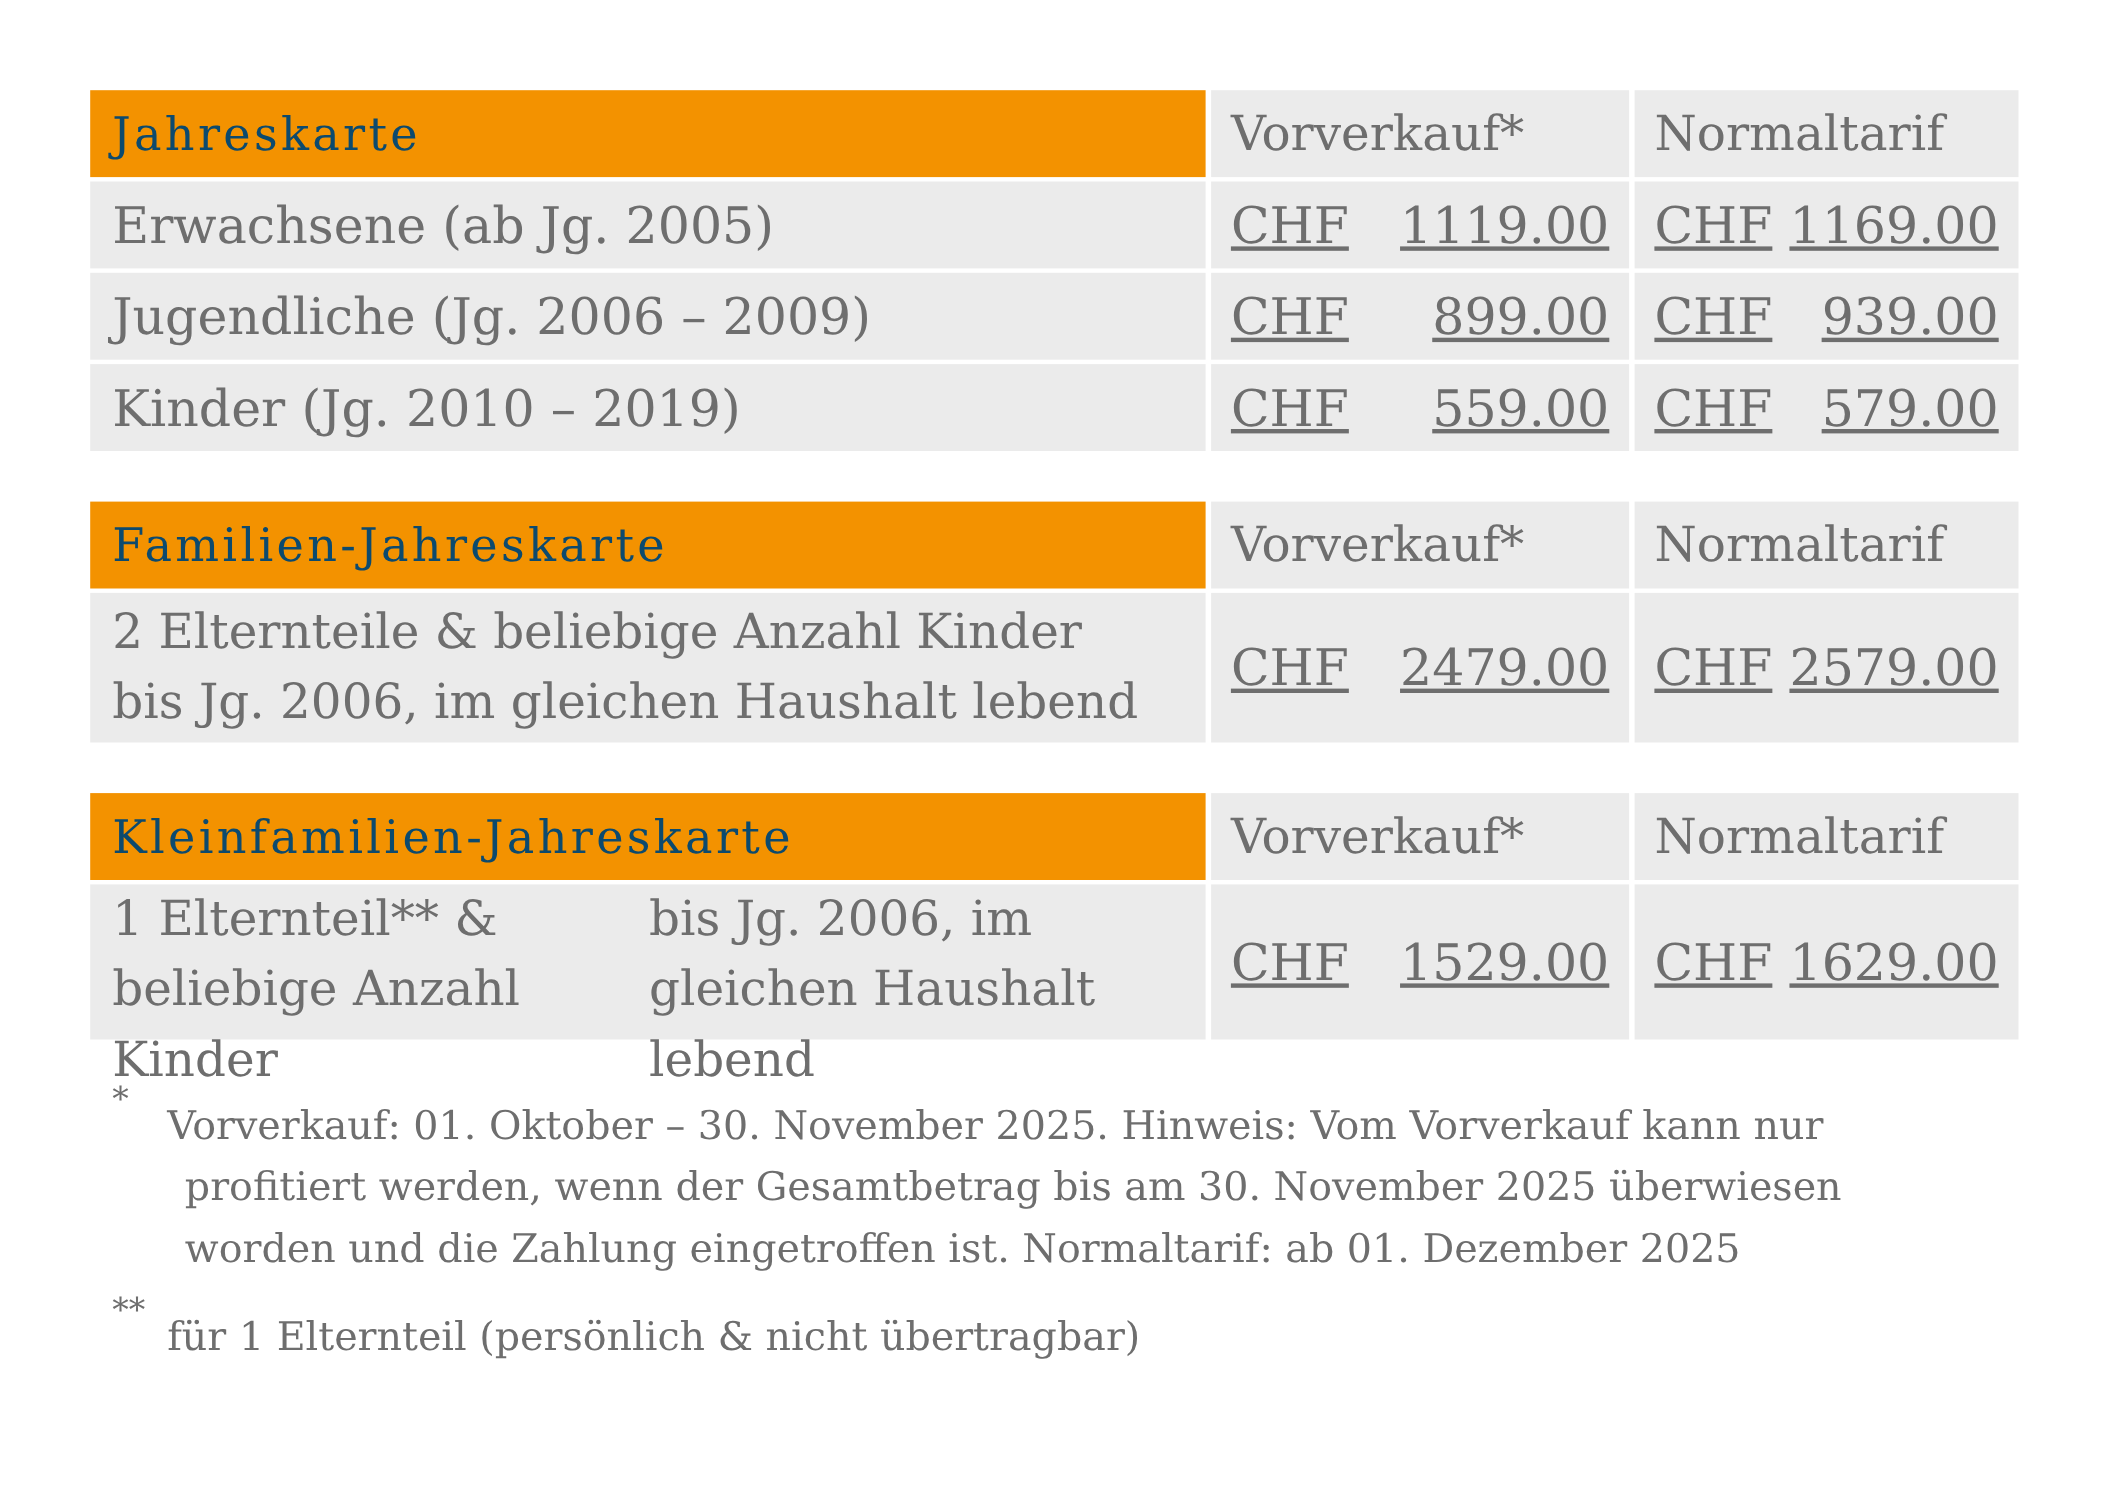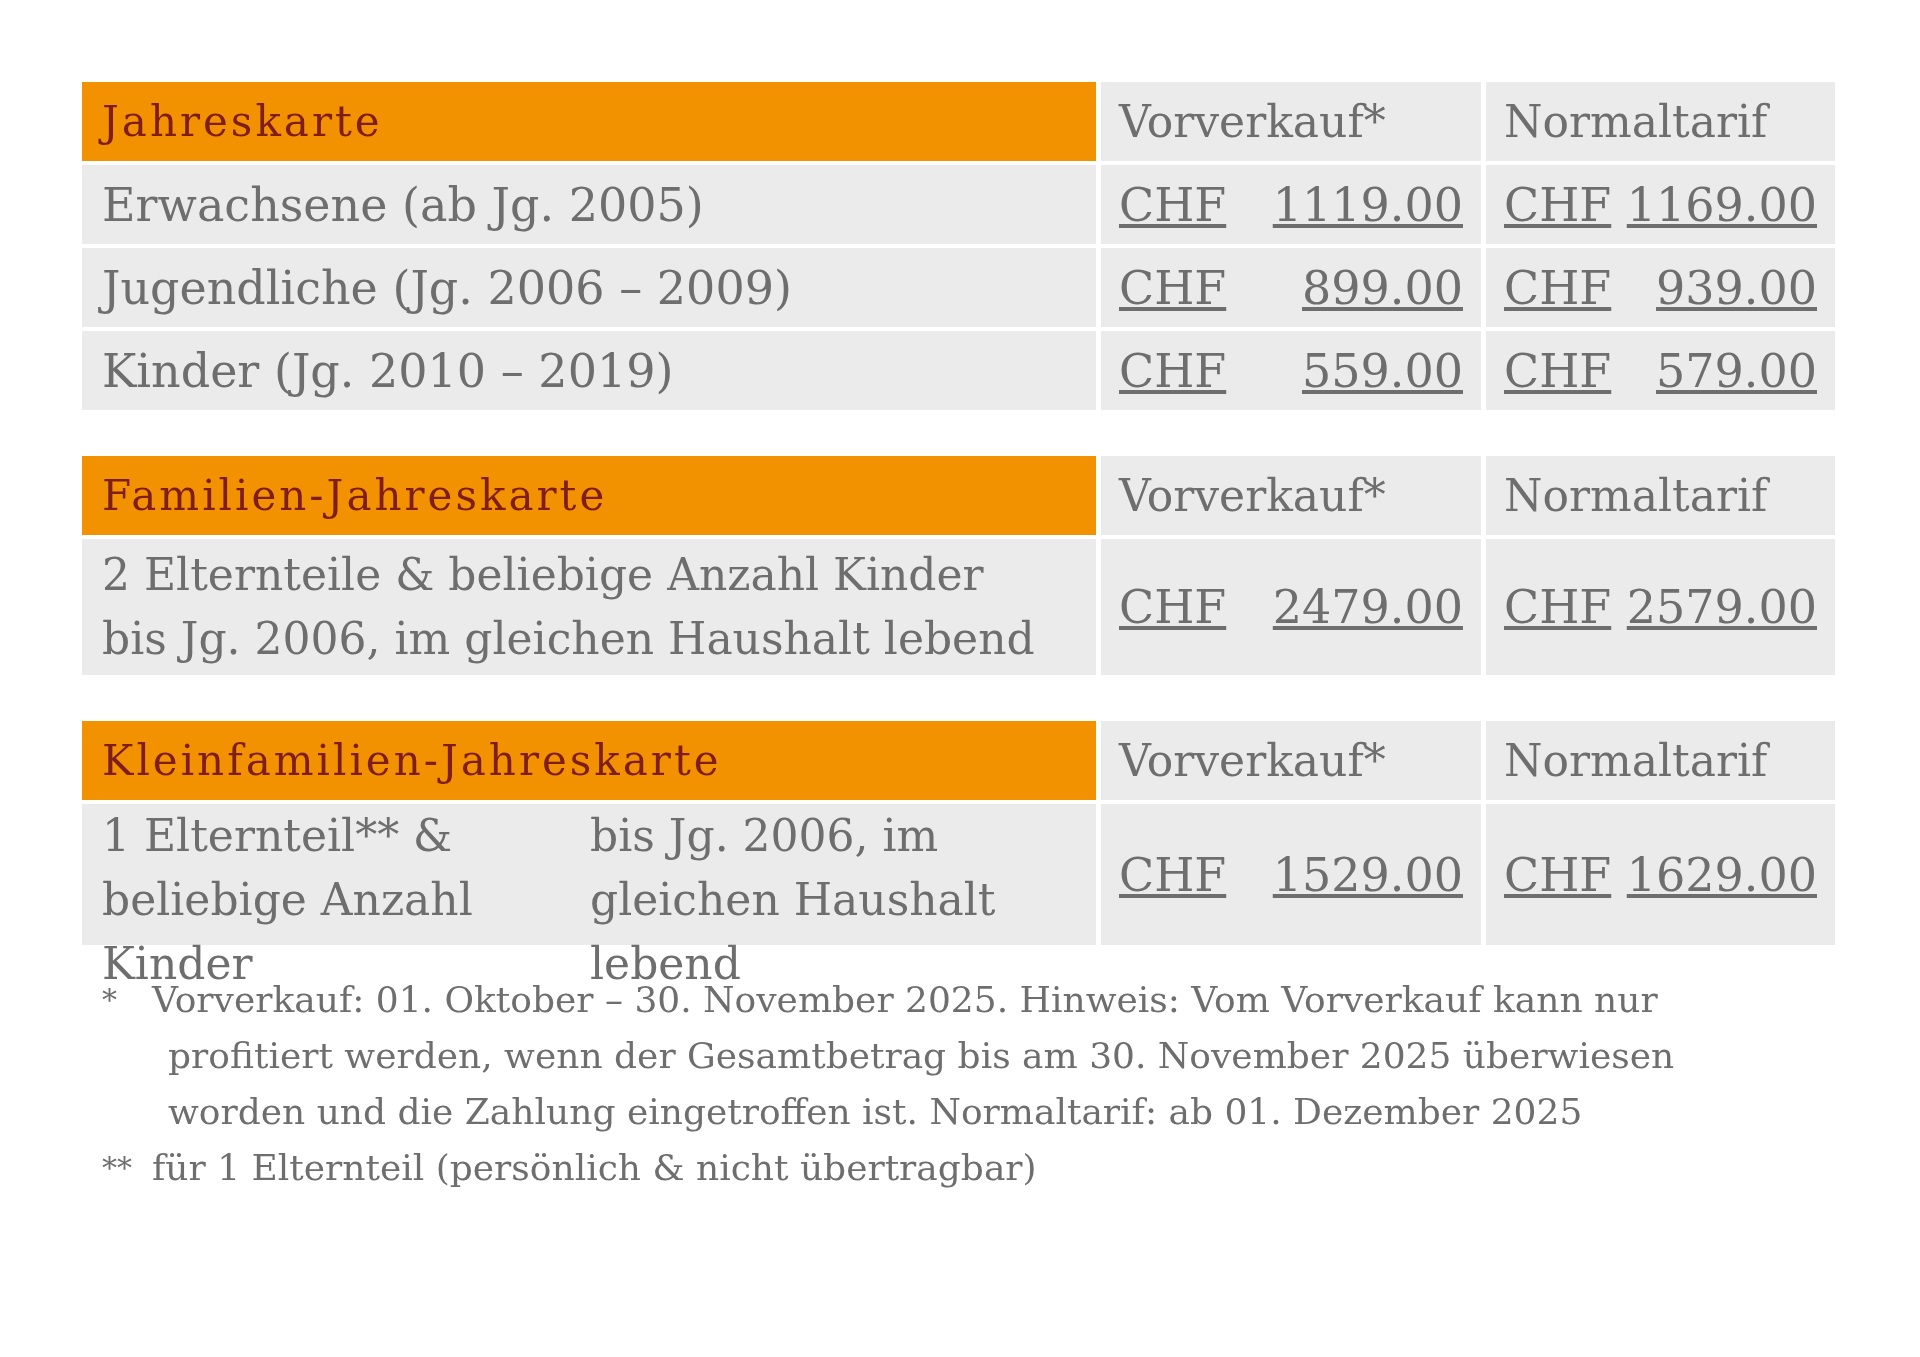--- a/index.html
+++ b/index.html
@@ -3,32 +3,32 @@
 <meta charset="utf-8">
 <style>
   html, body { margin:0; padding:0; }
   body { width:1920px; height:1357px; background:#ffffff; position:relative; overflow:hidden;
          font-family:"DejaVu Serif", serif; color:#6e6e6e; }
   .section { position:absolute; left:82px; width:1756px; }
   .row { display:flex; gap:5px; margin-bottom:4px; }
   .c1 { width:1014px; box-sizing:border-box; padding-left:20px; display:flex; align-items:center; background:#ebebeb; }
   .c2 { width:380px; box-sizing:border-box; padding:0 18px; display:flex; align-items:center; justify-content:space-between; background:#ebebeb; }
   .c3 { width:349px; box-sizing:border-box; padding:0 18px; display:flex; align-items:center; justify-content:space-between; background:#ebebeb; }
-  .head .c1 { background:#f39200; color:#7f1d1d; letter-spacing:3px; font-size:42px; }
+  .head .c1 { background:#f39200; color:#0c4a6e; letter-spacing:3px; font-size:42px; }
   .head .c2, .head .c3 { justify-content:flex-start; font-size:44px; }
   .h80 { height:79px; }
   .cell-text { font-size:46px; }
   .multi { font-size:44px; line-height:64px; }
   .tall1 { height:136px; }
   .tall2 { height:141px; }
   .price { font-size:46px;text-decoration:underline; }
   .foot { position:absolute; left:102px; top:972px; font-size:36px; line-height:56px; width:1700px; }
   .fn { display:flex; }
   .mark { width:50px; flex:none; font-size:30px; }
-  .fn-text { flex:1; }
+  .fn-text { flex:1;margin-top:24px; }
   .indent { padding-left:16px; }
 </style>
 </head>
 <body>
 
 <div class="section" style="top:82px;">
   <div class="row head">
     <div class="c1 h80">Jahreskarte</div>
     <div class="c2 h80">Vorverkauf*</div>
     <div class="c3 h80">Normaltarif</div>

